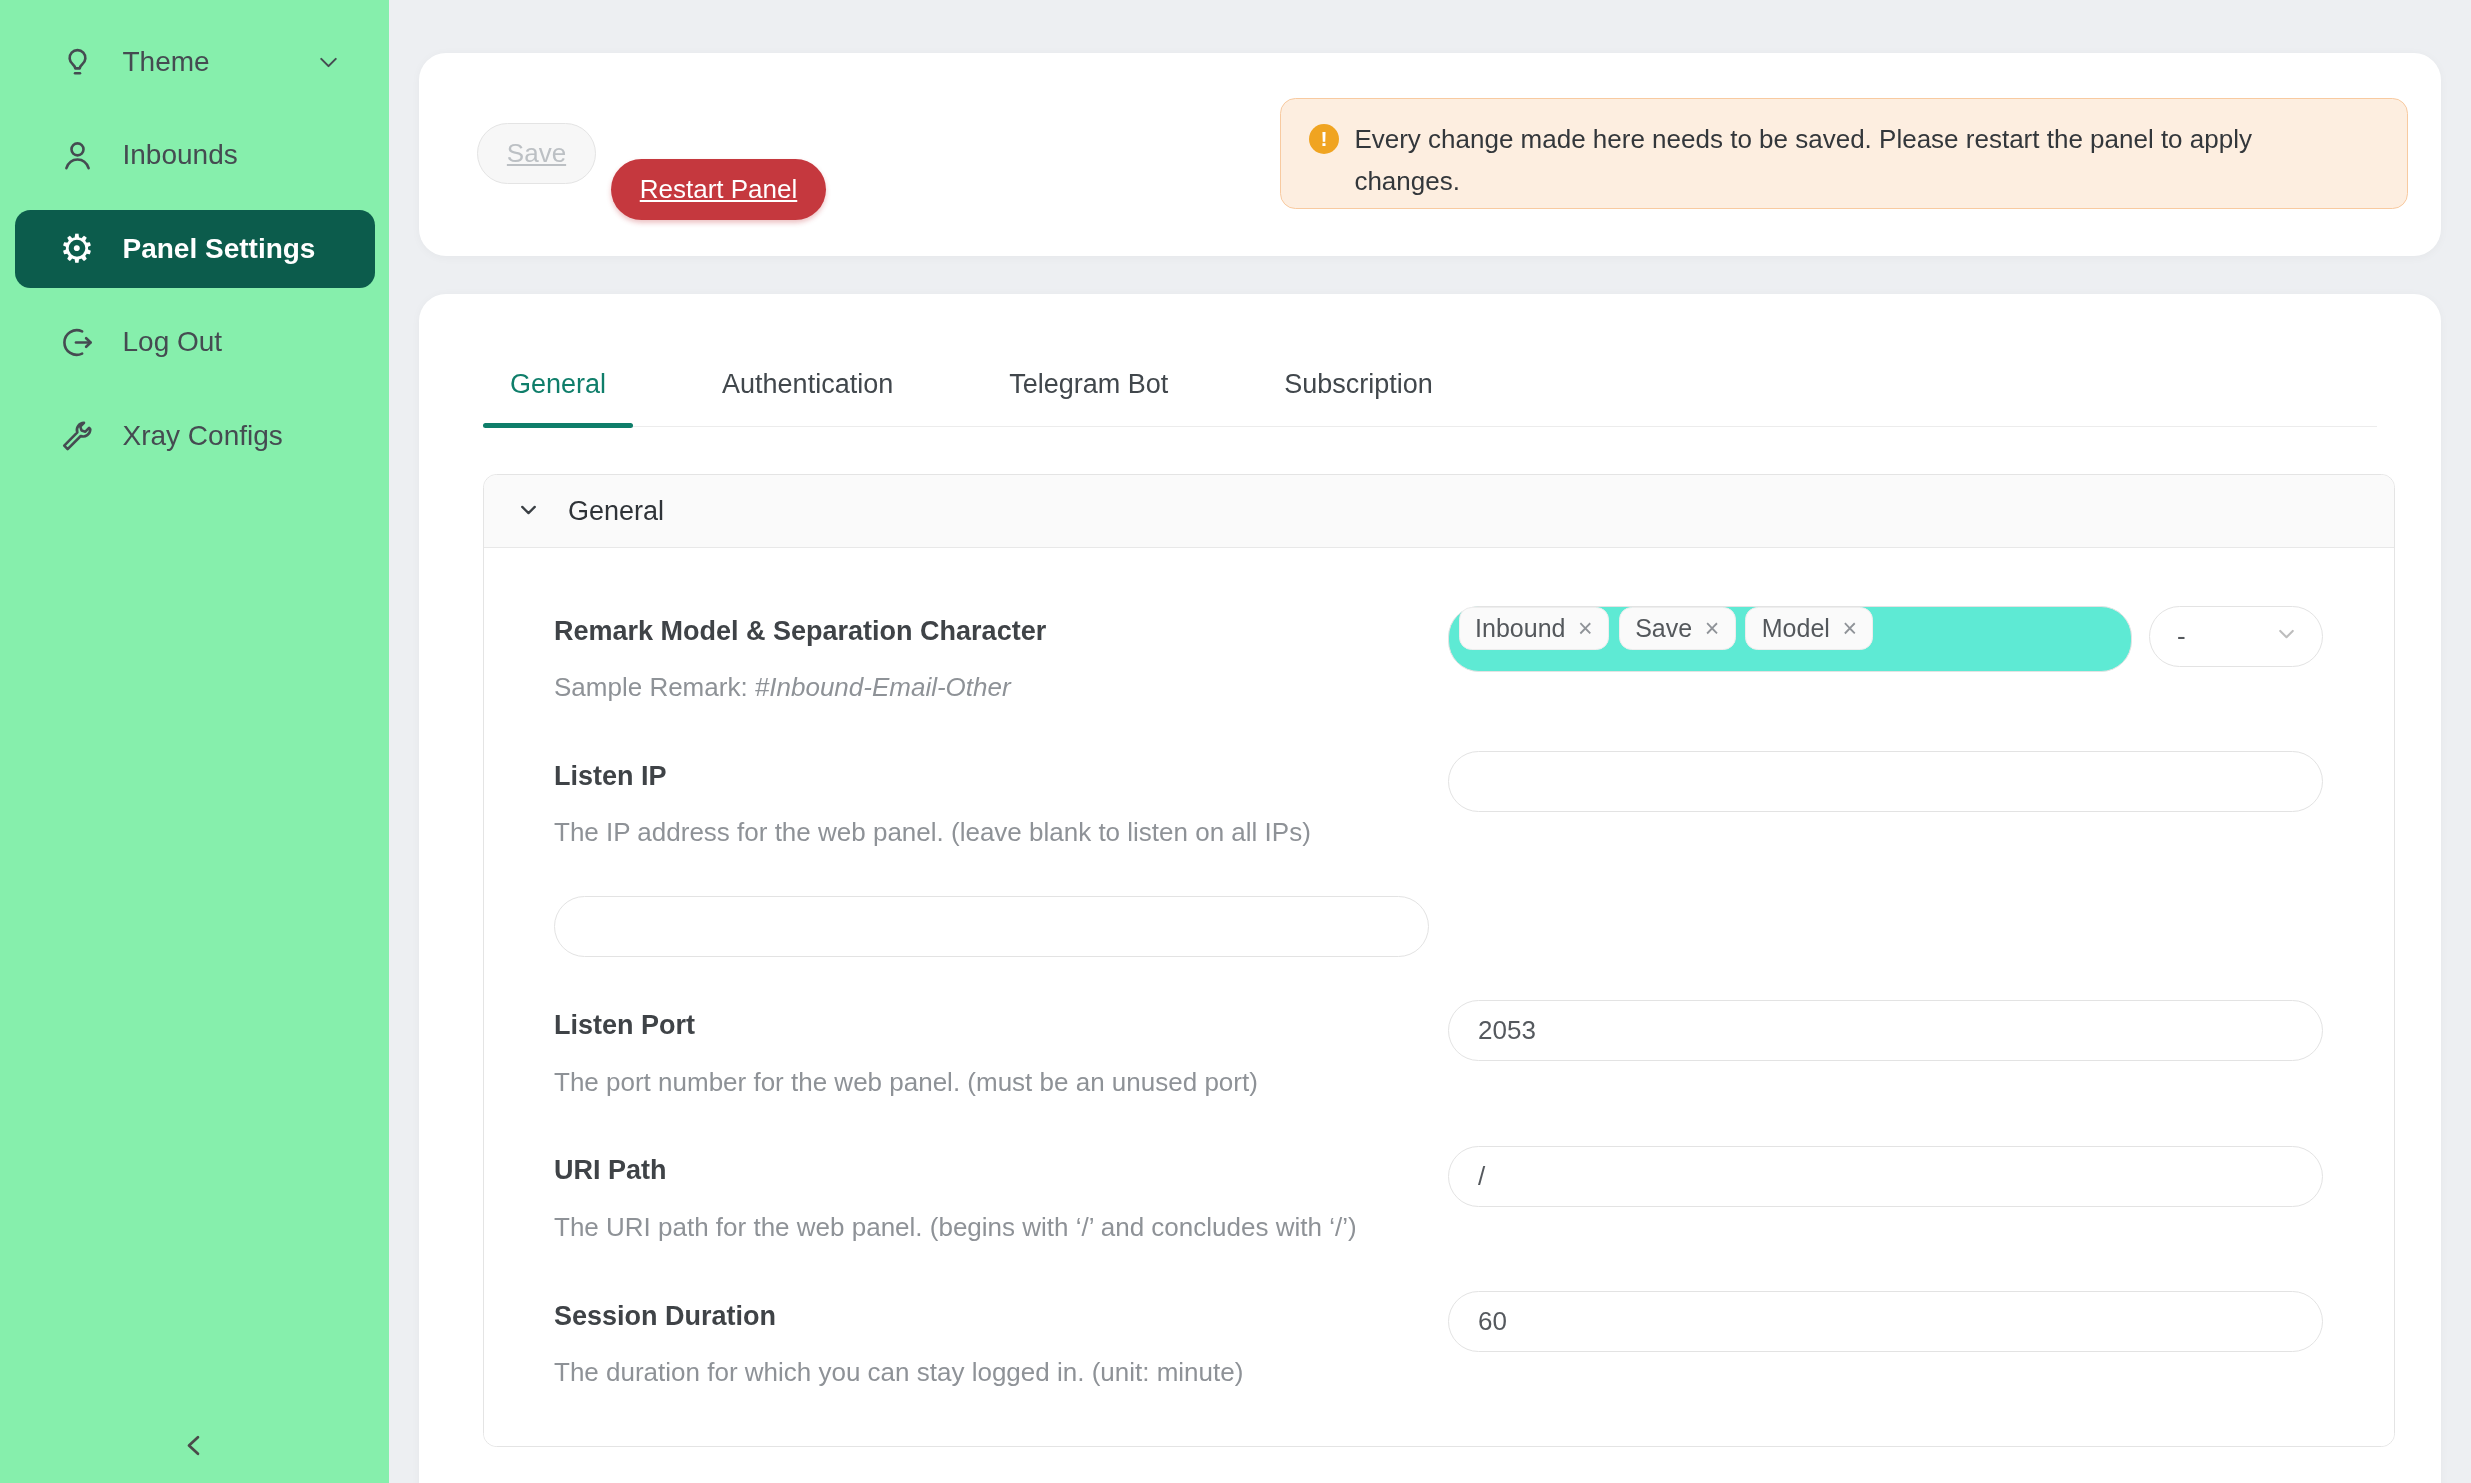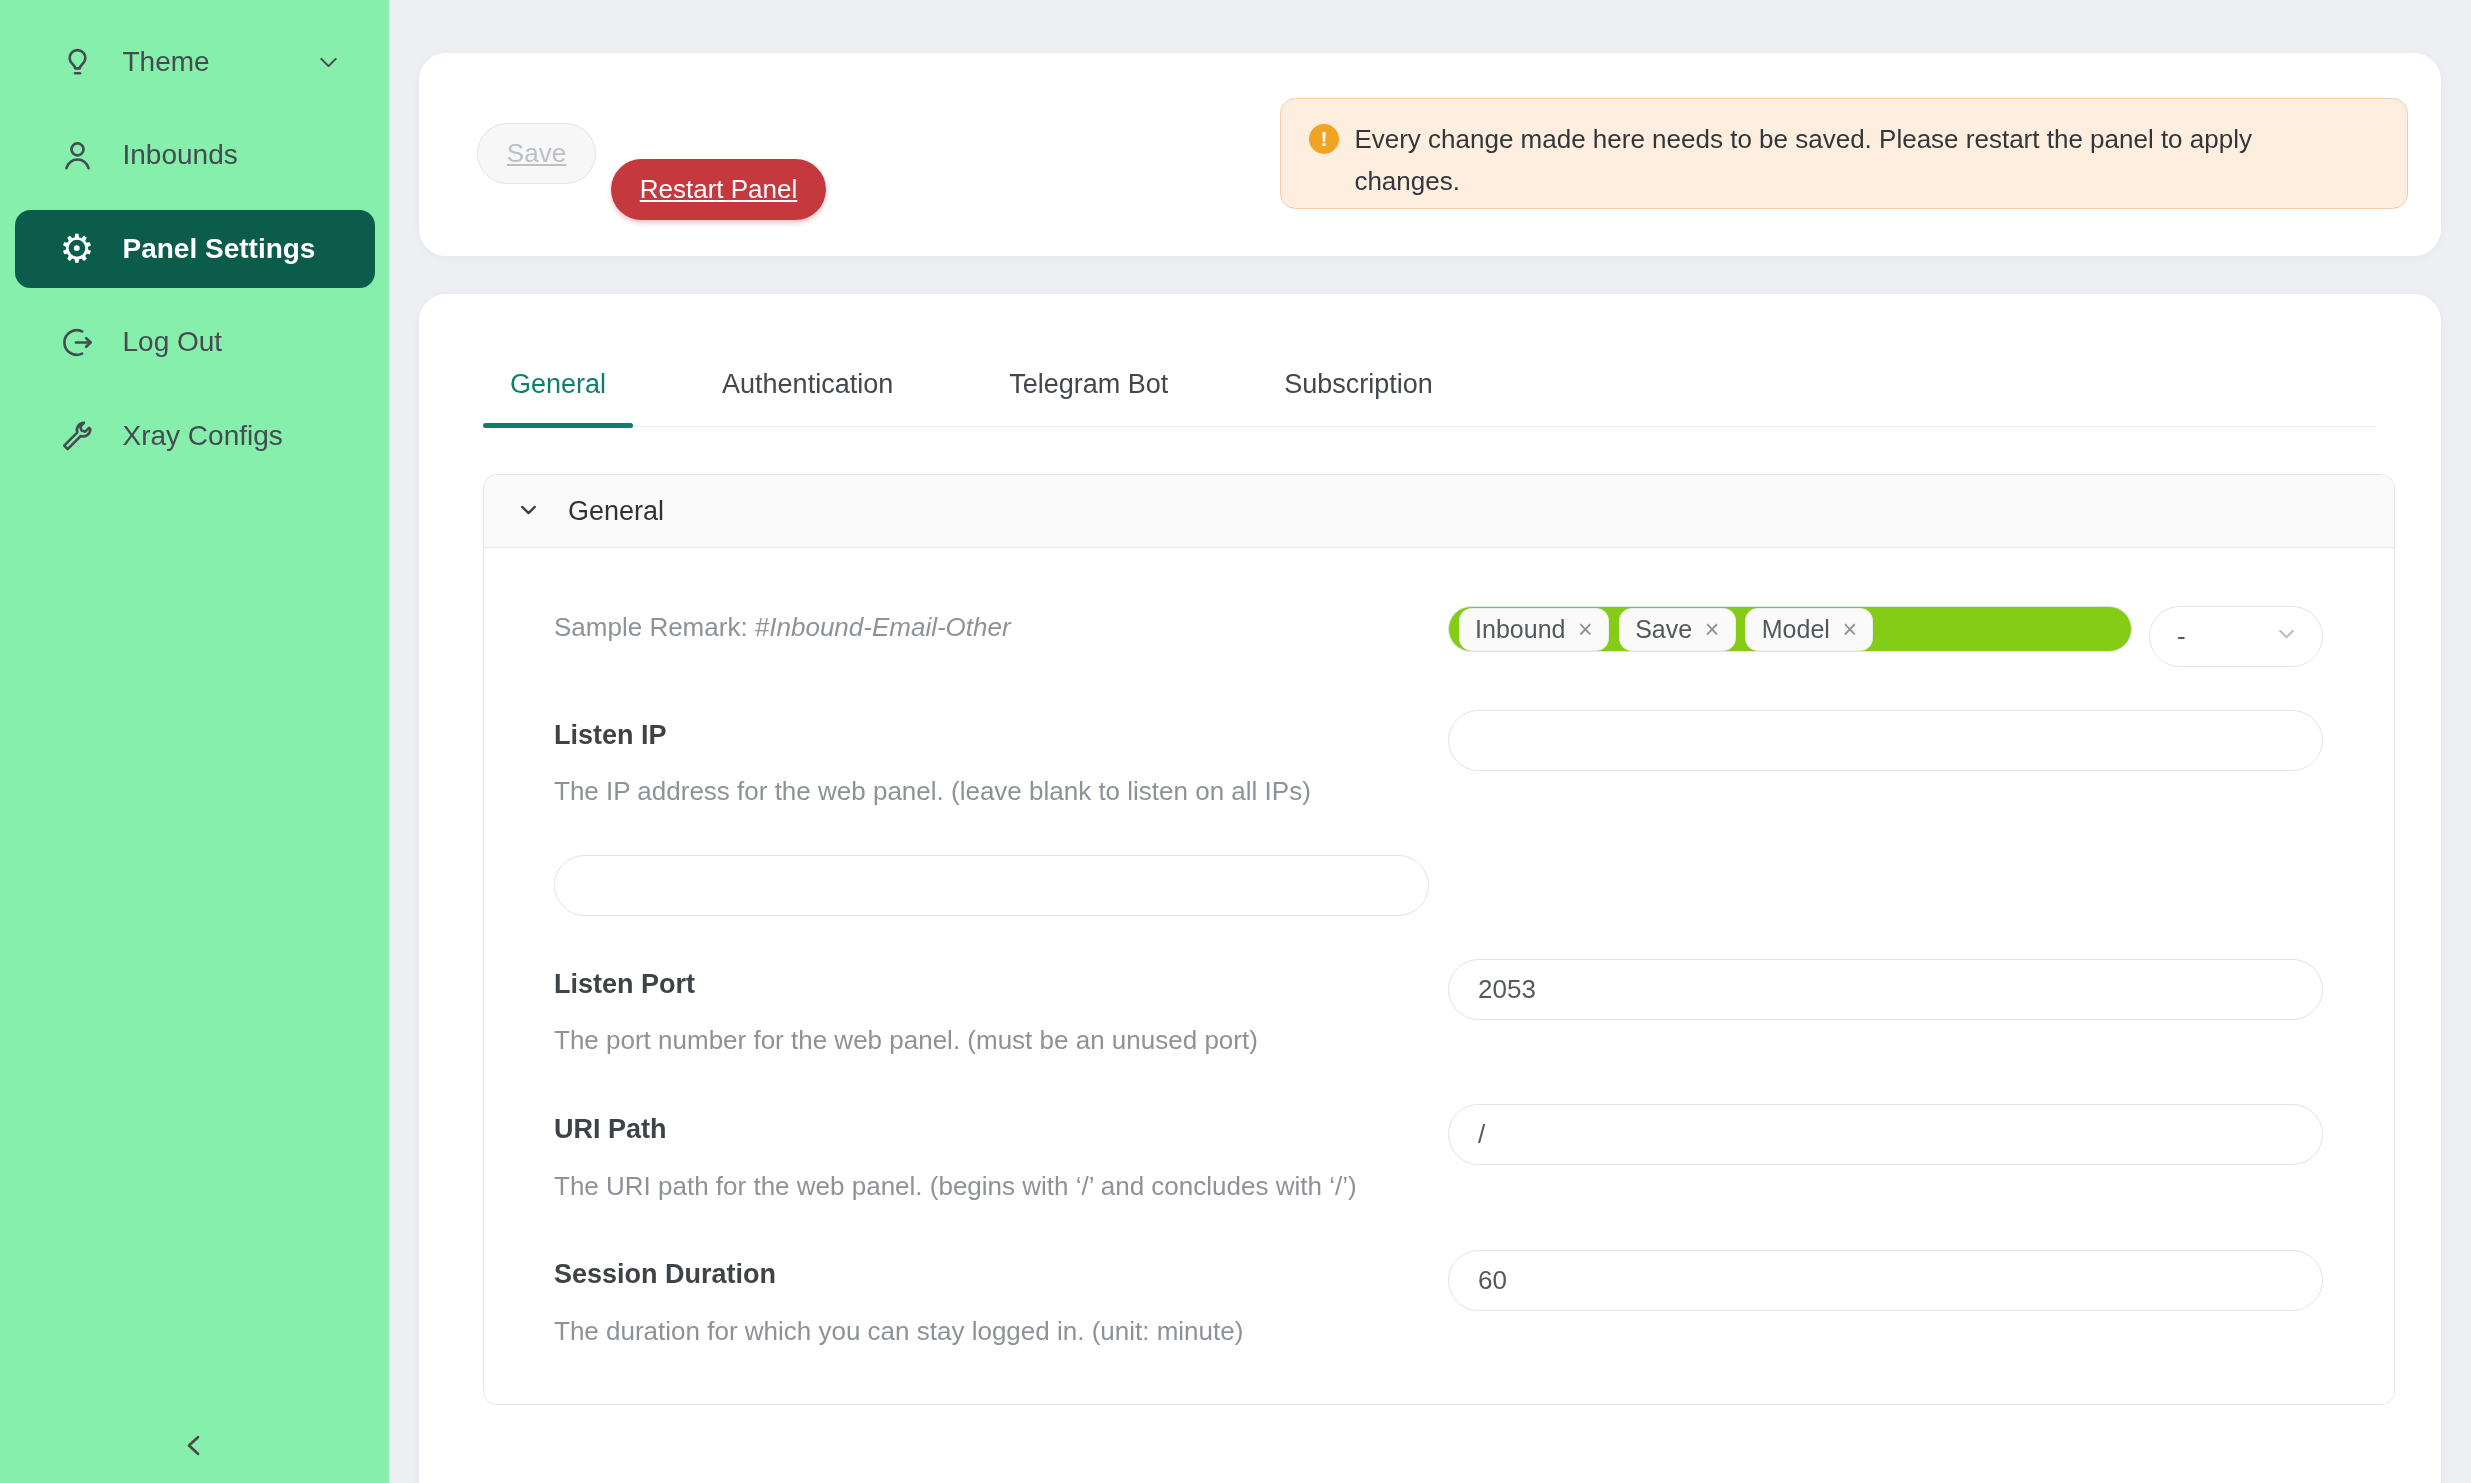--- a/index.html
+++ b/index.html
@@ -101,22 +101,22 @@
   .flabel { font-size:27px; font-weight:700; color:#3f4347; line-height:39px; margin:5.8px 0 15.4px 0; }
   .fdesc { font-size:26px; color:#8e9297; line-height:42px; }
   .fdesc .sample { font-style:italic; }
   .fcol-ctrl { width:875px; flex-shrink:0; display:flex; gap:17.4px; }
   .finput {
     width:100%; height:61px; border:1.9px solid #e3e3e3; border-radius:31px;
     padding:0 29px; font-size:26px; color:#55595e; background:#ffffff;
     font-family:inherit; outline:none;
   }
   .tag-select {
-    flex:1; height:46px; border:1.9px solid #e3e3e3; border-radius:31px;
-    display:flex; align-items:flex-end; padding:0 9.7px; gap:9.7px; background:#84cc16; cursor:text;
+    flex:1; height:66px; border:1.9px solid #e3e3e3; border-radius:31px;
+    display:flex; align-items:flex-start; padding:0 9.7px; gap:9.7px; background:#5eead4; cursor:text;
   }
   .tag {
     height:43px; background:#fafafa; border:1.9px solid #ededed; border-radius:12.6px;
     display:flex; align-items:center; padding:0 15.4px; font-size:25px; color:#54585c;
   }
   .tag-close { margin-left:12.6px; font-size:25px; color:#8f9398; cursor:pointer; line-height:1; }
   .sep-select {
     width:174px; height:61px; flex-shrink:0; border:1.9px solid #e3e3e3; border-radius:31px;
     display:flex; align-items:center; justify-content:space-between; padding:0 23px 0 27px;
     font-size:26px; color:#54585c; background:#ffffff; cursor:pointer;
@@ -221,20 +221,21 @@
               <path d="M6 9.5l6 6 6-6"></path>
             </svg>
         </span>
         <span class="collapse-title">General</span>
       </div>
 
       <div class="collapse-body">
 
         <div class="frow">
           <div class="fcol-label">
+            <div class="flabel">Remark Model &amp; Separation Character</div>
             <div class="fdesc">
               <span>Sample Remark: </span><span class="sample">#Inbound-Email-Other</span>
             </div>
           </div>
           <div class="fcol-ctrl">
             <div class="tag-select">
               <span class="tag">
                 <span>Inbound</span>
                 <span class="tag-close">×</span>
               </span>

